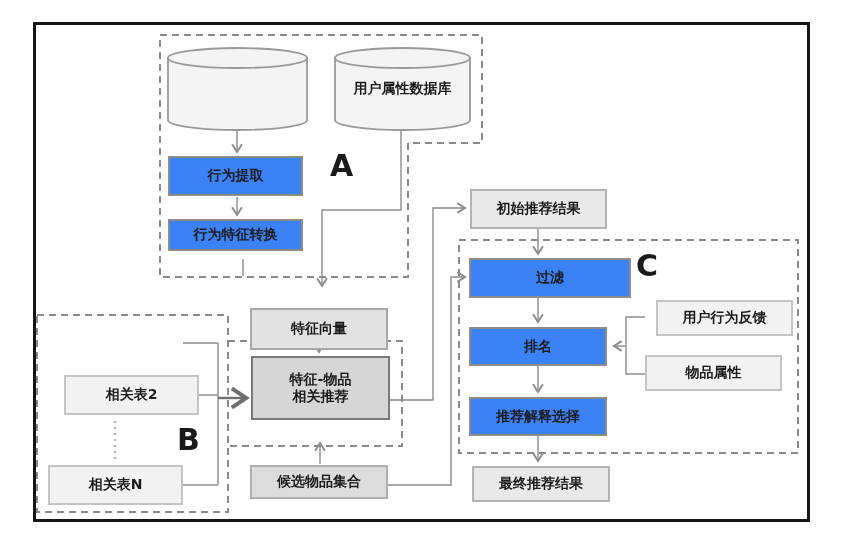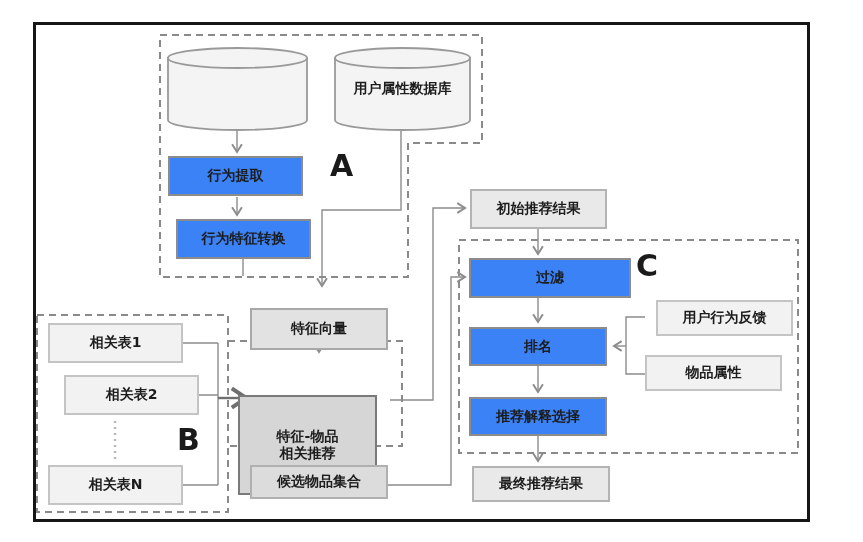--- a/index.html
+++ b/index.html
@@ -73,26 +73,25 @@
 
     <path d="M645,317 H626 V374 H645" fill="none" stroke="#8c8c8c" stroke-width="1.4"></path>
     <path d="M626,346 H614" fill="none" stroke="#8c8c8c" stroke-width="1.4" marker-end="url(#arrow)"></path>
 
     <path d="M115,421 V461" fill="none" stroke="#b8b8b8" stroke-width="2.5" stroke-dasharray="2 4"></path>
   </svg>
 
   <div class="cyl-label" style="left:335px;top:74px;width:135px;height:30px;">用户属性数据库</div>
 
   <div class="box proc" style="left:168px;top:156px;width:135px;height:40px;">行为提取</div>
-  <div class="box proc" style="left:176px;top:219px;width:135px;height:40px;">行为特征转换</div>
+  <div class="box proc" style="left:168px;top:219px;width:135px;height:32px;">行为特征转换</div>
   <div class="box mid" style="left:250px;top:308px;width:138px;height:42px;">特征向量</div>
-  <div class="box core" style="left:238px;top:356px;width:139px;height:100px;margin-top:39px;">特征-物品
+  <div class="box core" style="left:251px;top:356px;width:139px;height:64px;">特征-物品
 相关推荐</div>
 
-  <div class="box inp" style="left:48px;top:323px;width:135px;height:40px;">相关表1</div>
   <div class="box inp" style="left:48px;top:375px;width:135px;height:40px;margin-left:16px;">相关表2</div>
   <div class="box inp" style="left:48px;top:465px;width:135px;height:40px;">相关表N</div>
 
   <div class="box cand" style="left:250px;top:465px;width:138px;height:34px;">候选物品集合</div>
 
   <div class="box res" style="left:470px;top:189px;width:137px;height:40px;">初始推荐结果</div>
   <div class="box proc" style="left:469px;top:258px;width:162px;height:40px;">过滤</div>
   <div class="box proc" style="left:469px;top:327px;width:138px;height:39px;">排名</div>
   <div class="box proc" style="left:469px;top:397px;width:138px;height:39px;">推荐解释选择</div>
   <div class="box res" style="left:472px;top:466px;width:138px;height:36px;">最终推荐结果</div>

